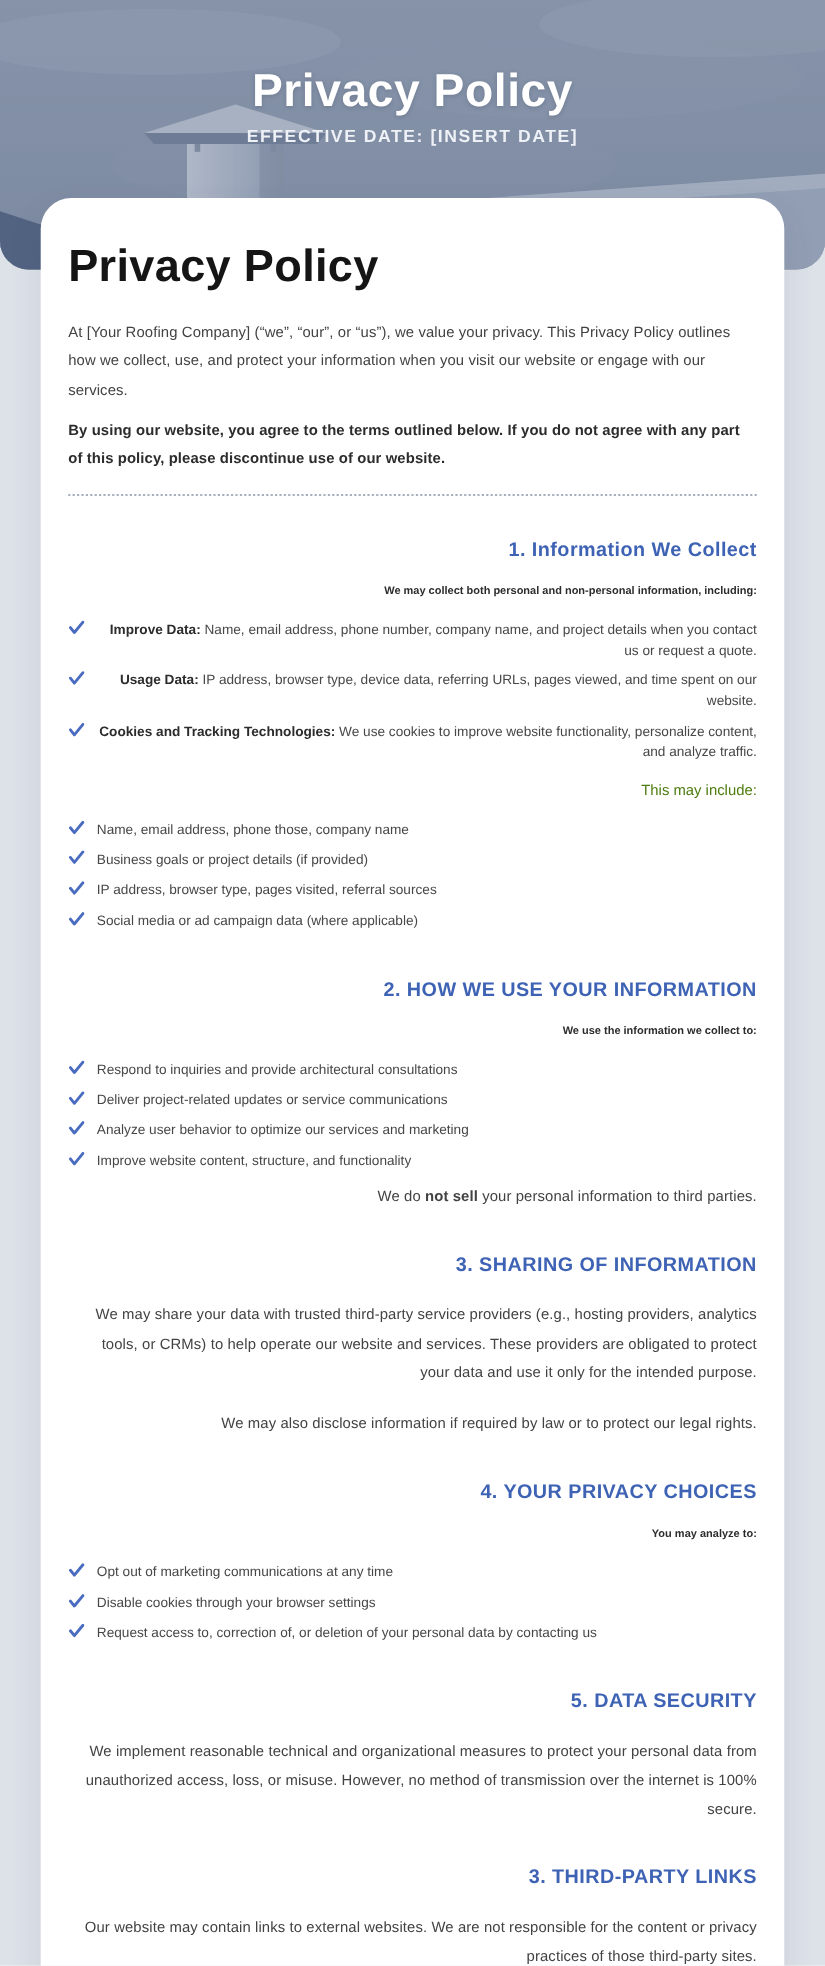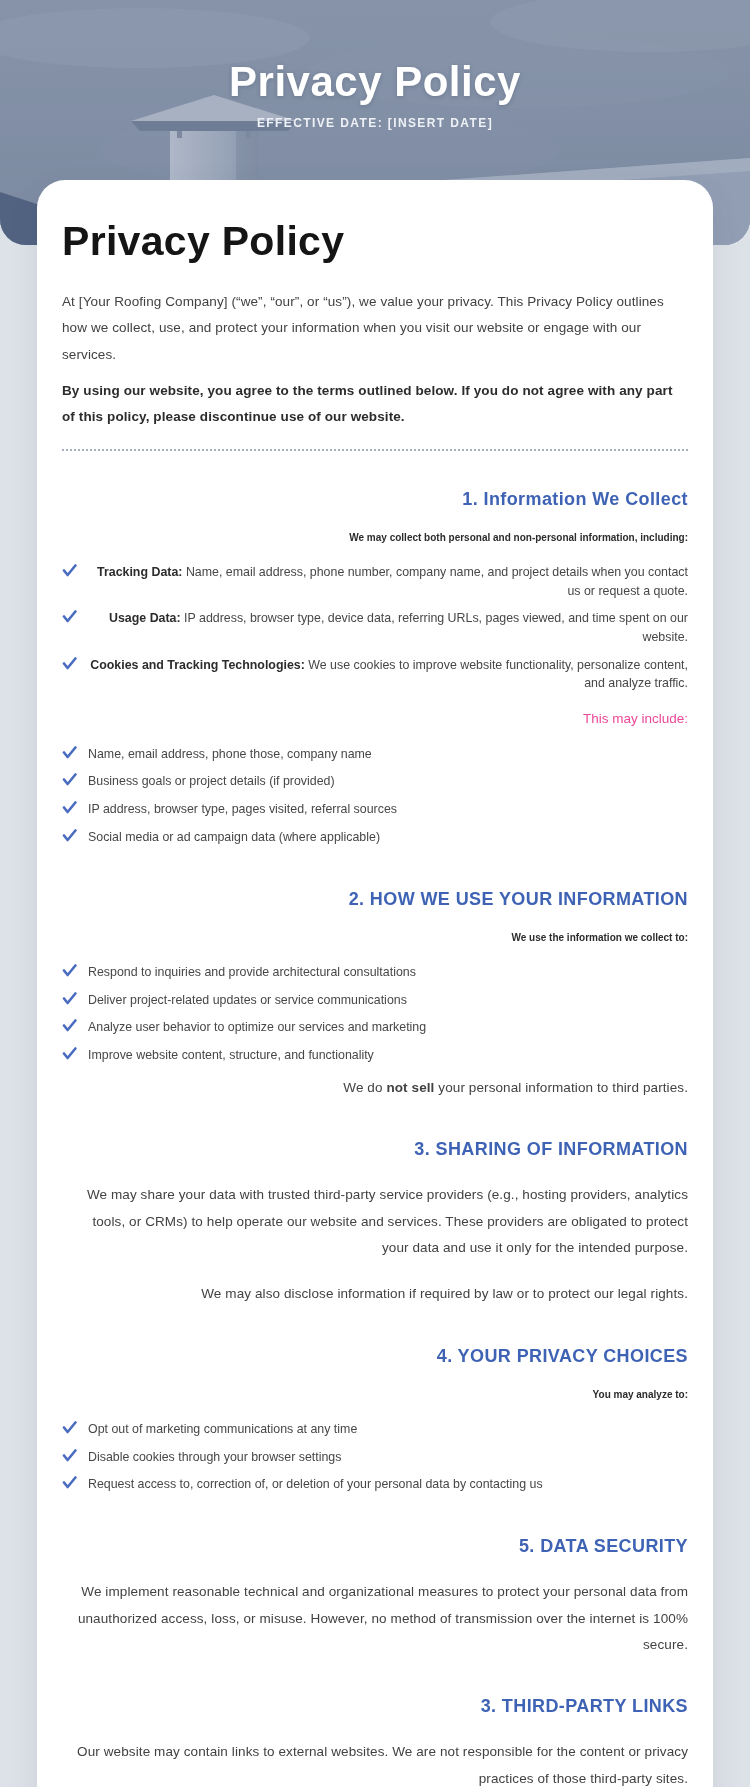--- a/index.html
+++ b/index.html
@@ -29,21 +29,21 @@
     color: #ffffff;
   }
   .hero-title {
     font-size: 42px;
     font-weight: 600;
     letter-spacing: 0.5px;
     text-shadow: 0 1px 4px rgba(40,50,70,.25);
   }
   .hero-subtitle {
     margin-top: 10px;
-    font-size: 12px;
+    font-size: 16px;
     font-weight: 600;
     letter-spacing: 1.4px;
     text-transform: uppercase;
     color: #eef1f6;
   }
   
   .card {
     position: relative;
     z-index: 3;
     margin: -65px 37px 0;
@@ -83,21 +83,21 @@
     margin: 0 0 22px;
   }
   .lead {
     font-size: 10px;
     font-weight: 700;
     color: #2c2c2c;
     margin: 0 0 16px;
   }
   .plain-lead {
     font-size: 13.5px;
-    color: #ec4899;
+    color: #4d7c0f;
     margin: 14px 0 14px;
   }
   ul.checklist { list-style: none; margin: 0 0 6px; }
   ul.checklist li {
     display: flex;
     align-items: flex-start;
     gap: 11px;
     padding: 4.5px 0;
     font-size: 12.4px;
     line-height: 1.5;
@@ -162,21 +162,21 @@
   <hr class="divider">
 
   <section>
     <h2 class="sec-heading">1. Information We Collect</h2>
     <p class="lead">We may collect both personal and non-personal information, including:</p>
     <ul class="checklist">
       <li>
         <svg class="check-icon" width="15" height="13" viewBox="0 0 15 13">
             <path d="M2 6.5 L5.6 11 L13.4 1.5" fill="none" stroke="#4a6cc0" stroke-width="2.6" stroke-linecap="round" stroke-linejoin="round"></path>
           </svg>
-        <span><b>Tracking Data:</b><span> Name, email address, phone number, company name, and project details when you contact us or request a quote.</span></span>
+        <span><b>Improve Data:</b><span> Name, email address, phone number, company name, and project details when you contact us or request a quote.</span></span>
       </li>
       <li>
         <svg class="check-icon" width="15" height="13" viewBox="0 0 15 13">
             <path d="M2 6.5 L5.6 11 L13.4 1.5" fill="none" stroke="#4a6cc0" stroke-width="2.6" stroke-linecap="round" stroke-linejoin="round"></path>
           </svg>
         <span><b>Usage Data:</b><span> IP address, browser type, device data, referring URLs, pages viewed, and time spent on our website.</span></span>
       </li>
       <li>
         <svg class="check-icon" width="15" height="13" viewBox="0 0 15 13">
             <path d="M2 6.5 L5.6 11 L13.4 1.5" fill="none" stroke="#4a6cc0" stroke-width="2.6" stroke-linecap="round" stroke-linejoin="round"></path>

